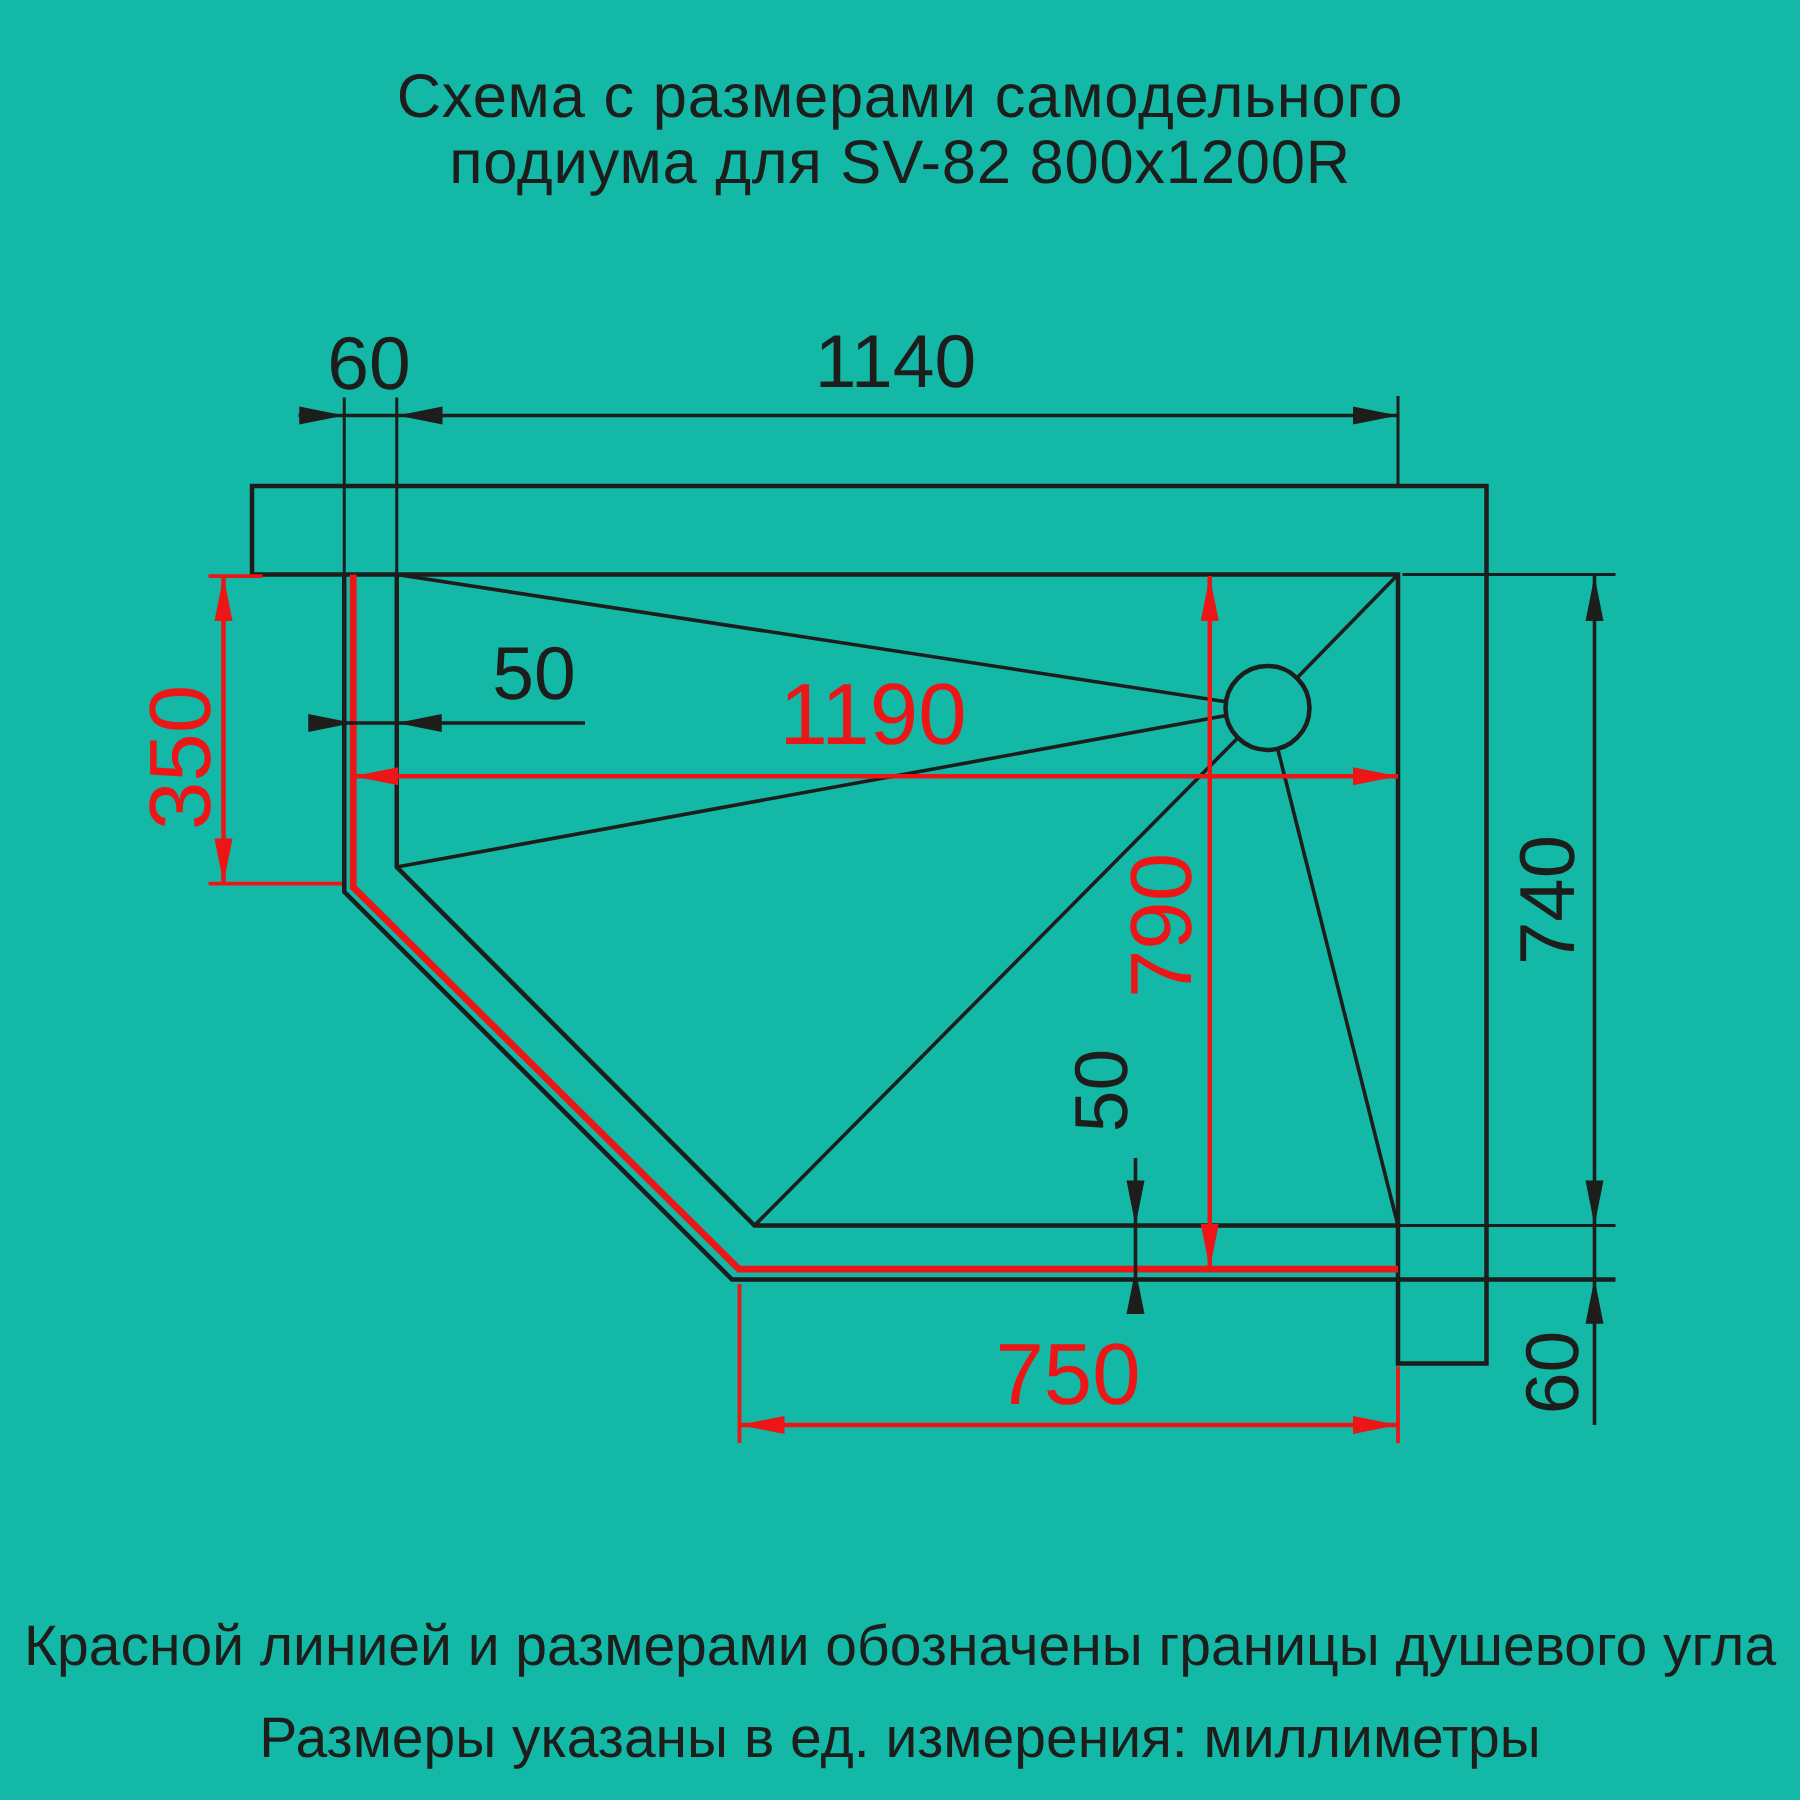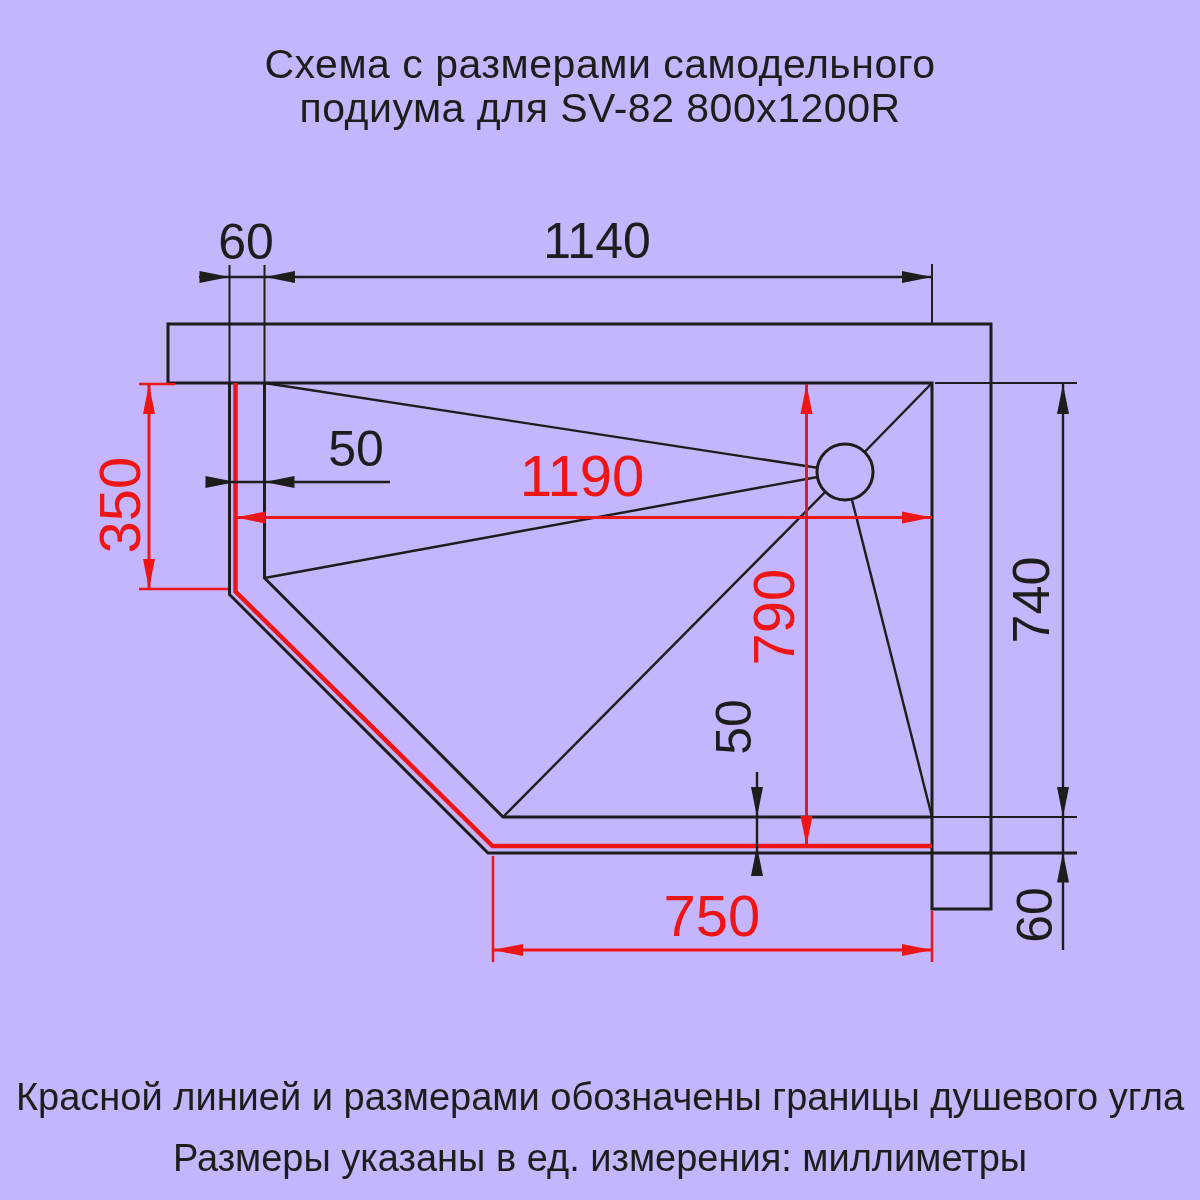--- a/index.html
+++ b/index.html
@@ -1,16 +1,16 @@
 <!DOCTYPE html>
 <html><head>
 <meta charset="utf-8">
 <style>
   html,body{margin:0;padding:0;background:#ffffff;}
-  .page{width:1200px;height:1200px;position:relative;background:#c4b5fd;overflow:hidden;}
+  .page{width:1200px;height:1200px;position:relative;background:#14b8a6;overflow:hidden;}
   svg{display:block;}
   text{font-family:"Liberation Sans",sans-serif;fill:#1d1d1b;}
   .ttl{font-size:41px;letter-spacing:.5px;}
   .note{font-size:38px;}
   .dimb{font-size:50px;}
   .dimb-l{font-size:52px;}
   .dimr{font-size:58px;fill:#ed1515;}
   .blk{stroke:#1d1d1b;fill:none;}
   .red{stroke:#ed1515;fill:none;}
   .w2{stroke-width:2;}

